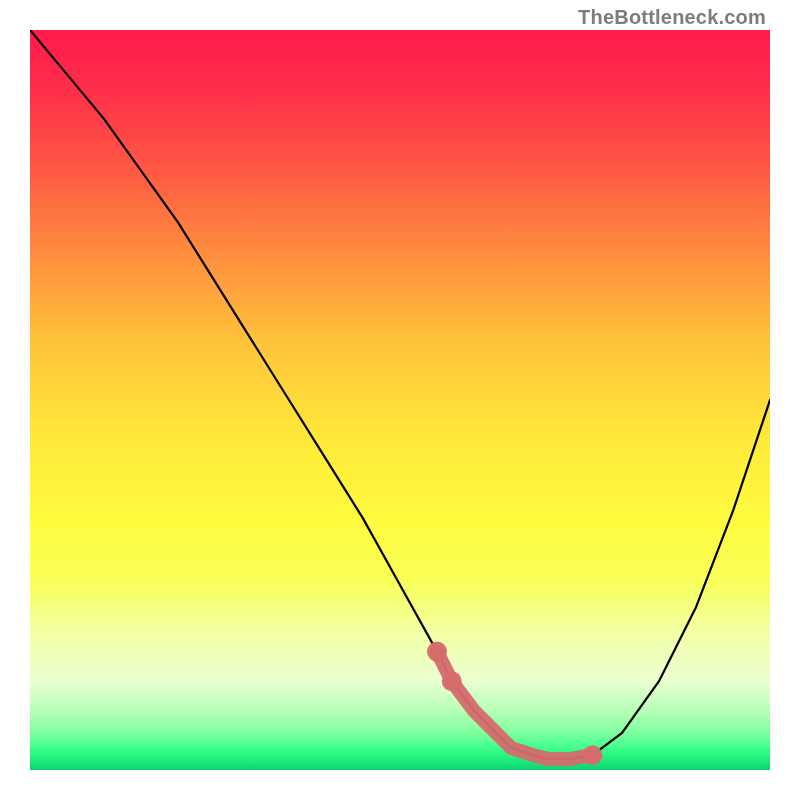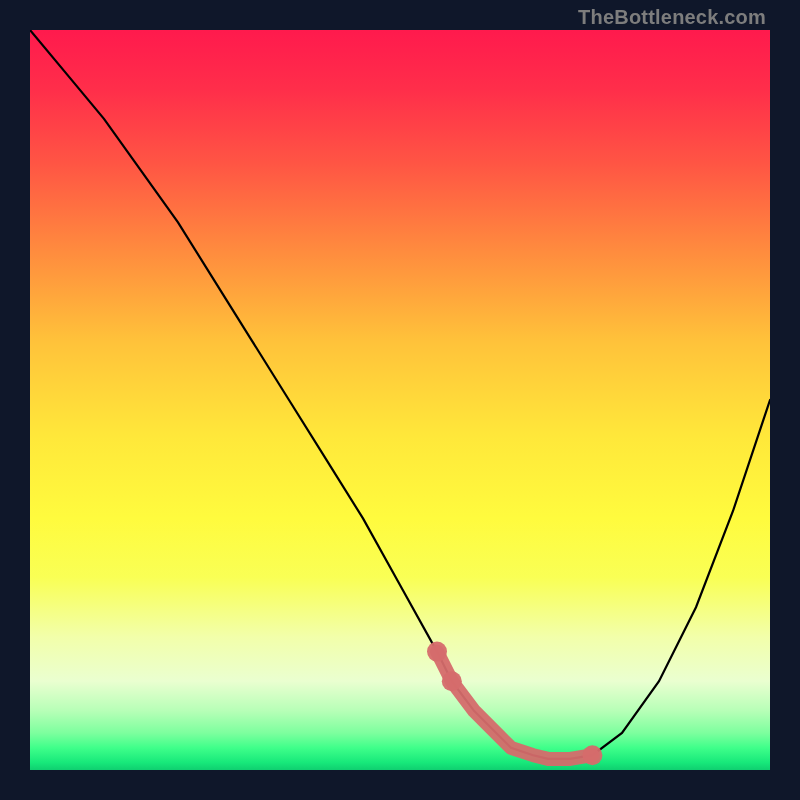--- a/index.html
+++ b/index.html
@@ -1,21 +1,21 @@
 <!DOCTYPE html>
 <html><head>
 <meta charset="utf-8">
 <style>
   * { margin: 0; padding: 0; box-sizing: border-box; }
   html, body { width: 800px; height: 800px; background: #000; overflow: hidden; }
   .frame {
     position: absolute;
     left: 0; top: 0;
     width: 800px; height: 800px;
-    background: #0f172a;
+    background: #ffffff;
   }
   .plot-area {
     position: absolute;
     left: 30px; top: 30px;
     width: 740px; height: 740px;
     overflow: hidden;
   }
   .gradient {
     position: absolute;
     left: 0; top: 0;

